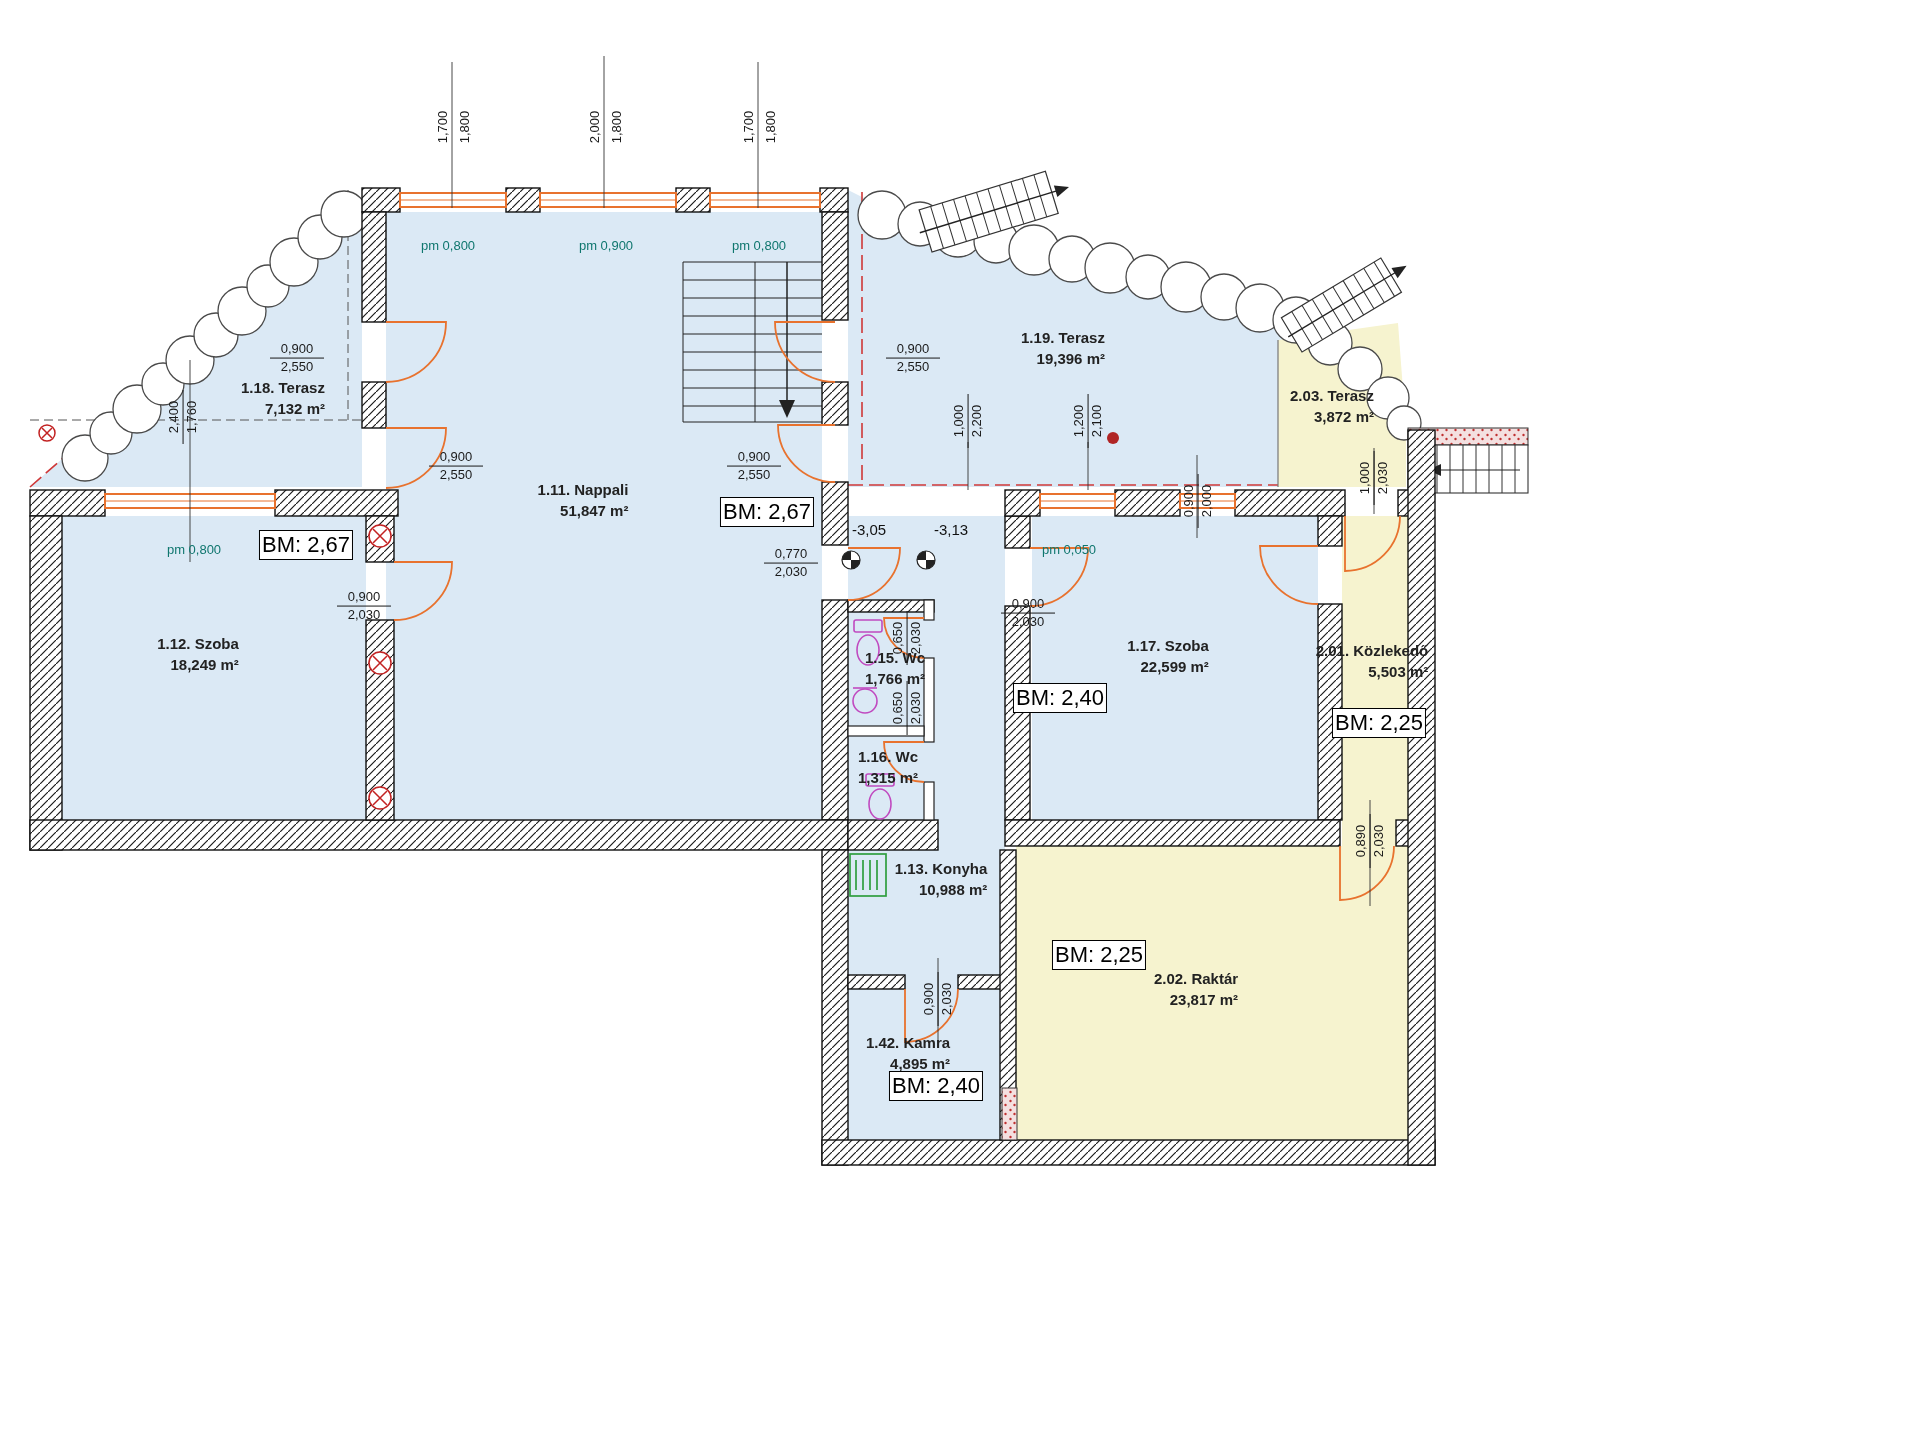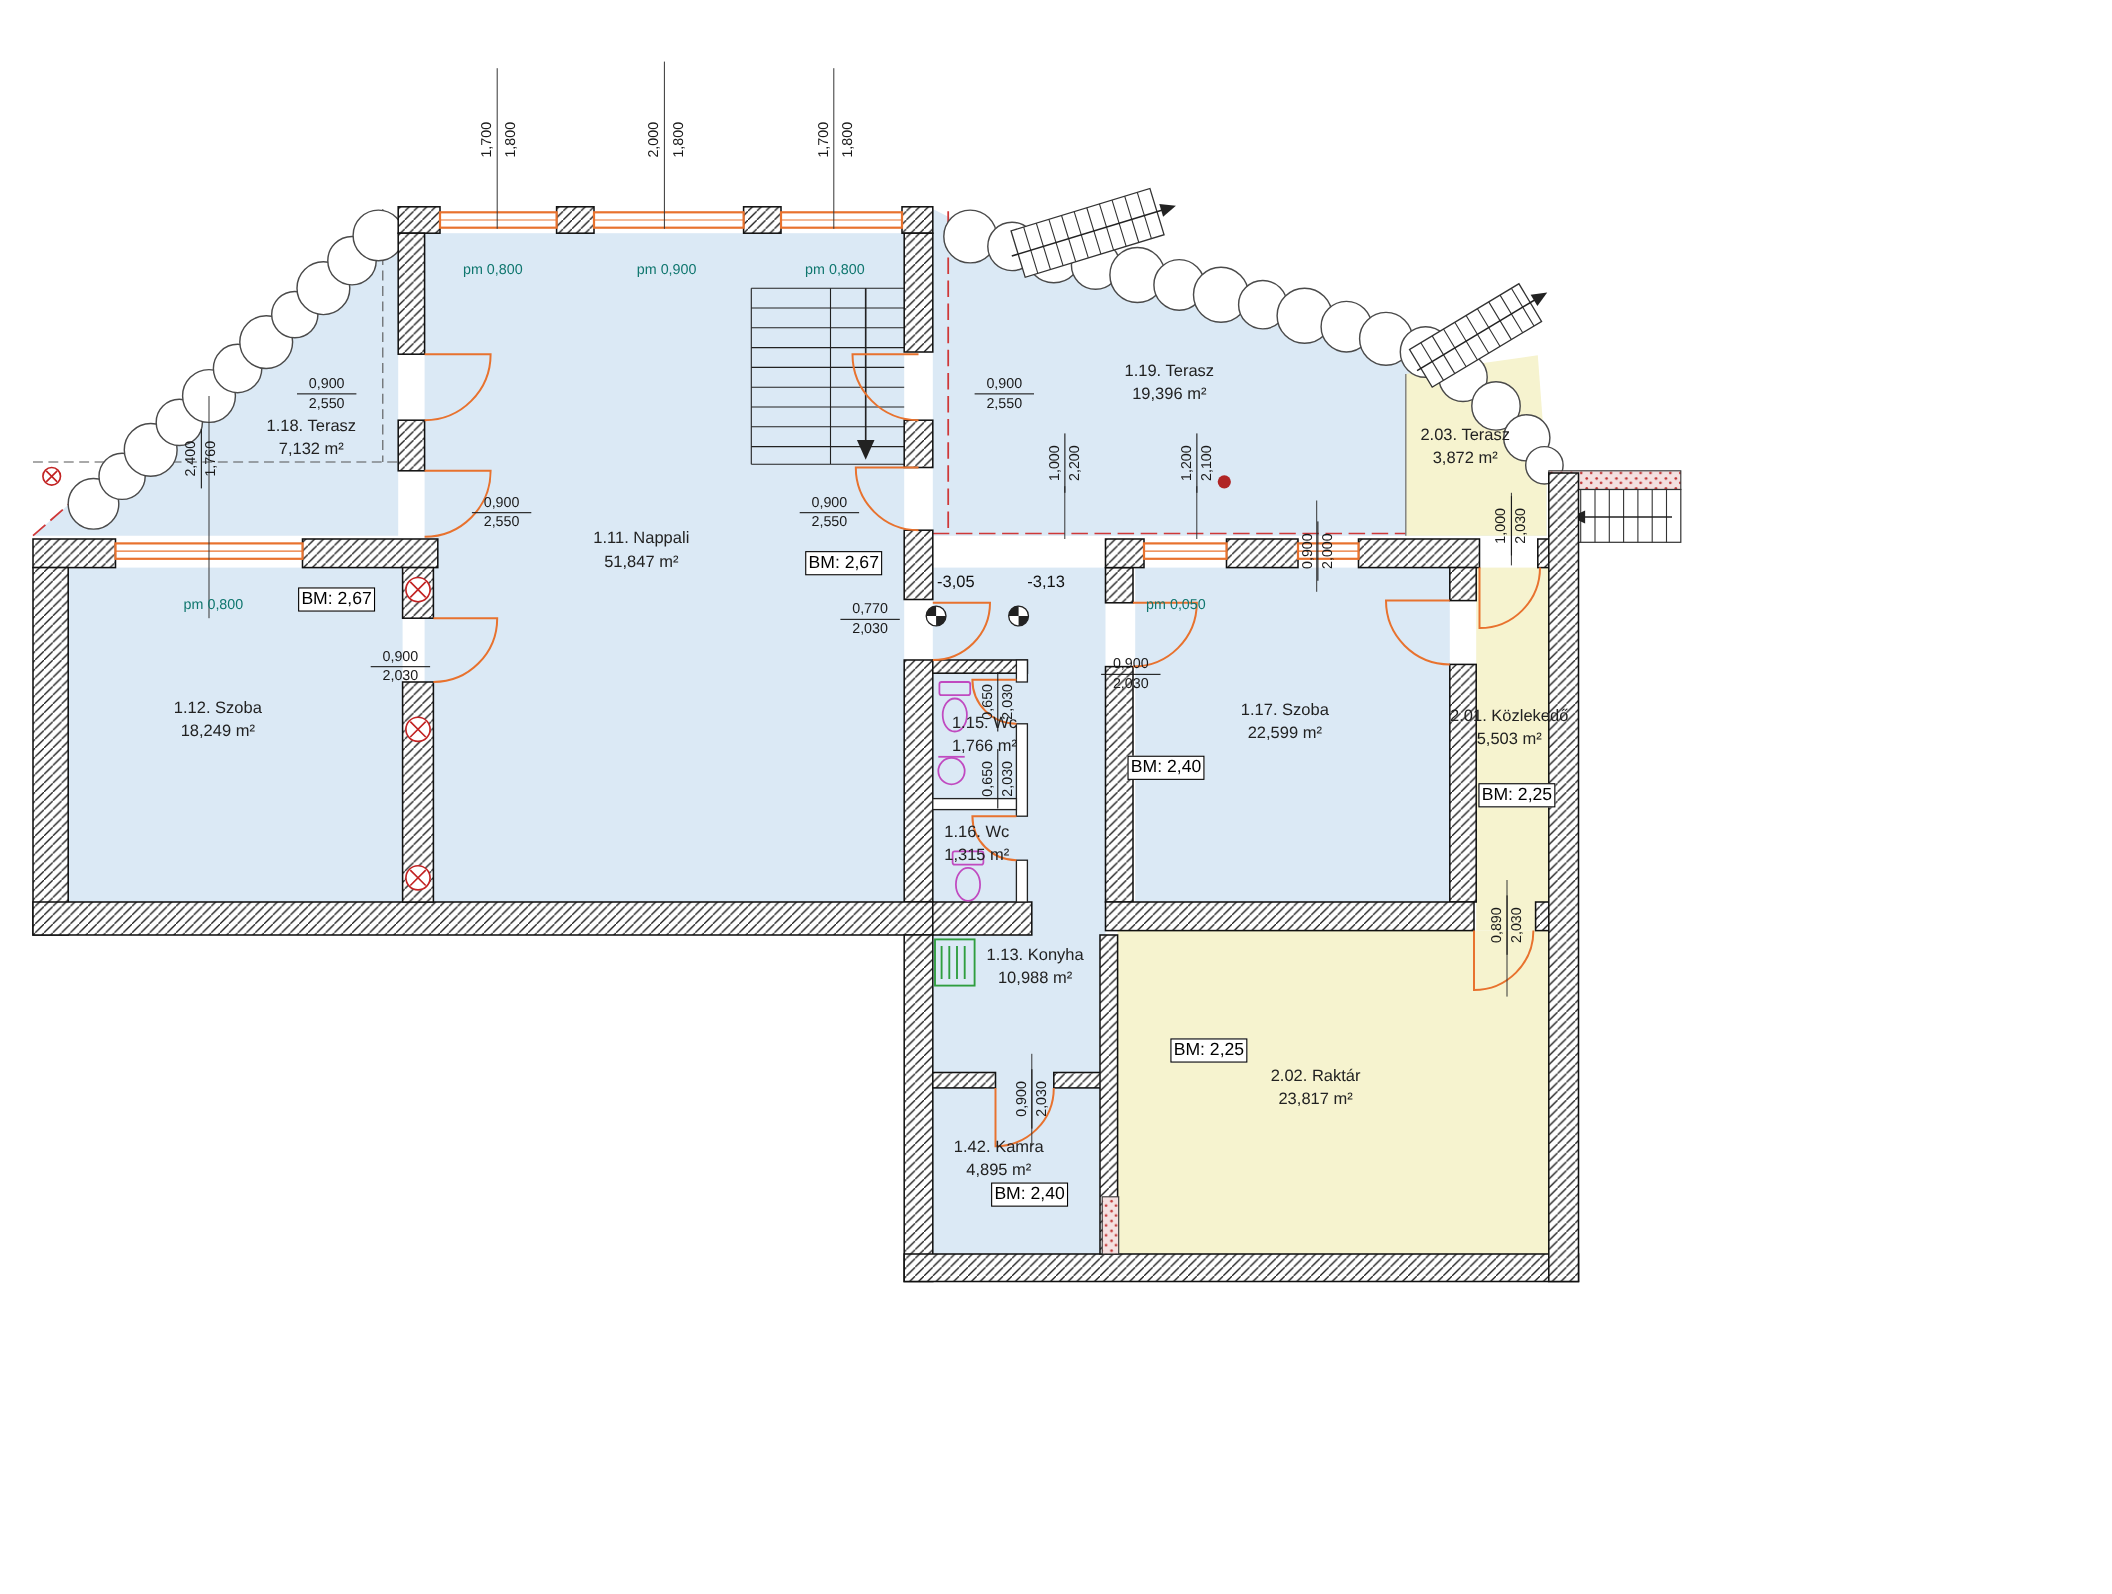--- a/index.html
+++ b/index.html
@@ -7,32 +7,32 @@
   .canvas{position:relative;width:1920px;height:1449px;background:#ffffff;overflow:hidden;}
   svg{position:absolute;left:0;top:0;}
 
   .titlebox{position:absolute;left:282px;top:3px;height:32px;border:1.6px solid #000;
             display:flex;align-items:center;background:#fff;z-index:30;}
   .title-icon{width:76px;height:25px;margin:0 9px 0 3px;border:1px solid #000;display:flex;}
   .ti-a{flex:1.2;background:repeating-linear-gradient(45deg,#222 0 1.5px,transparent 1.5px 6px);}
   .ti-b{flex:1;background:repeating-linear-gradient(90deg,#222 0 2px,transparent 2px 12px);}
   .title-text{font-size:23px;color:#000;padding-right:12px;white-space:nowrap;}
 
-  .room{position:absolute;transform:translate(-50%,-50%);text-align:center;font-size:15px;
-        color:#222;line-height:1.4;white-space:nowrap;z-index:20;}
+  .room{position:absolute;transform:translate(-50%,-50%);text-align:right;font-size:15px;
+        color:#222;line-height:1.4;white-space:nowrap;z-index:20;font-weight:bold;}
   .dim{position:absolute;display:flex;flex-direction:column;align-items:center;font-size:13px;
        color:#1a1a1a;transform:translate(-50%,-50%);z-index:20;line-height:1.15;}
   .dim .top{border-bottom:1px solid #1a1a1a;padding:0 5px 1px;min-width:44px;text-align:center;}
   .dim .bot{padding-top:1px;}
   .dim.vert{transform:translate(-50%,-50%) rotate(-90deg);}
   .vtext{position:absolute;transform:translate(-50%,-50%) rotate(-90deg);font-size:13px;color:#1a1a1a;
          white-space:nowrap;z-index:20;}
   .pm{position:absolute;transform:translate(-50%,-50%);font-size:13px;color:#0f766e;white-space:nowrap;z-index:20;}
   .lvl{position:absolute;transform:translate(-50%,-50%);font-size:15px;color:#111;white-space:nowrap;z-index:20;}
-  .bm{position:absolute;transform:translate(-50%,-50%);font-size:16px;color:#000;border:1.4px solid #000;
+  .bm{position:absolute;transform:translate(-50%,-50%);font-size:22px;color:#000;border:1.4px solid #000;
       padding:1px 2px;background:#fff;white-space:nowrap;z-index:25;}
 
   .wm{position:absolute;left:728px;top:498px;color:#c8c8c8;z-index:10;}
   .wm-oc{font-size:84px;font-weight:bold;letter-spacing:-3px;line-height:1.05;transform:scaleY(1.18);
          transform-origin:top left;}
   .wm-line{font-size:25px;letter-spacing:2px;color:#c5c5c5;line-height:1.3;}
   .wm-line.first{margin-top:26px;}
 </style>
 </head>
 <body>

